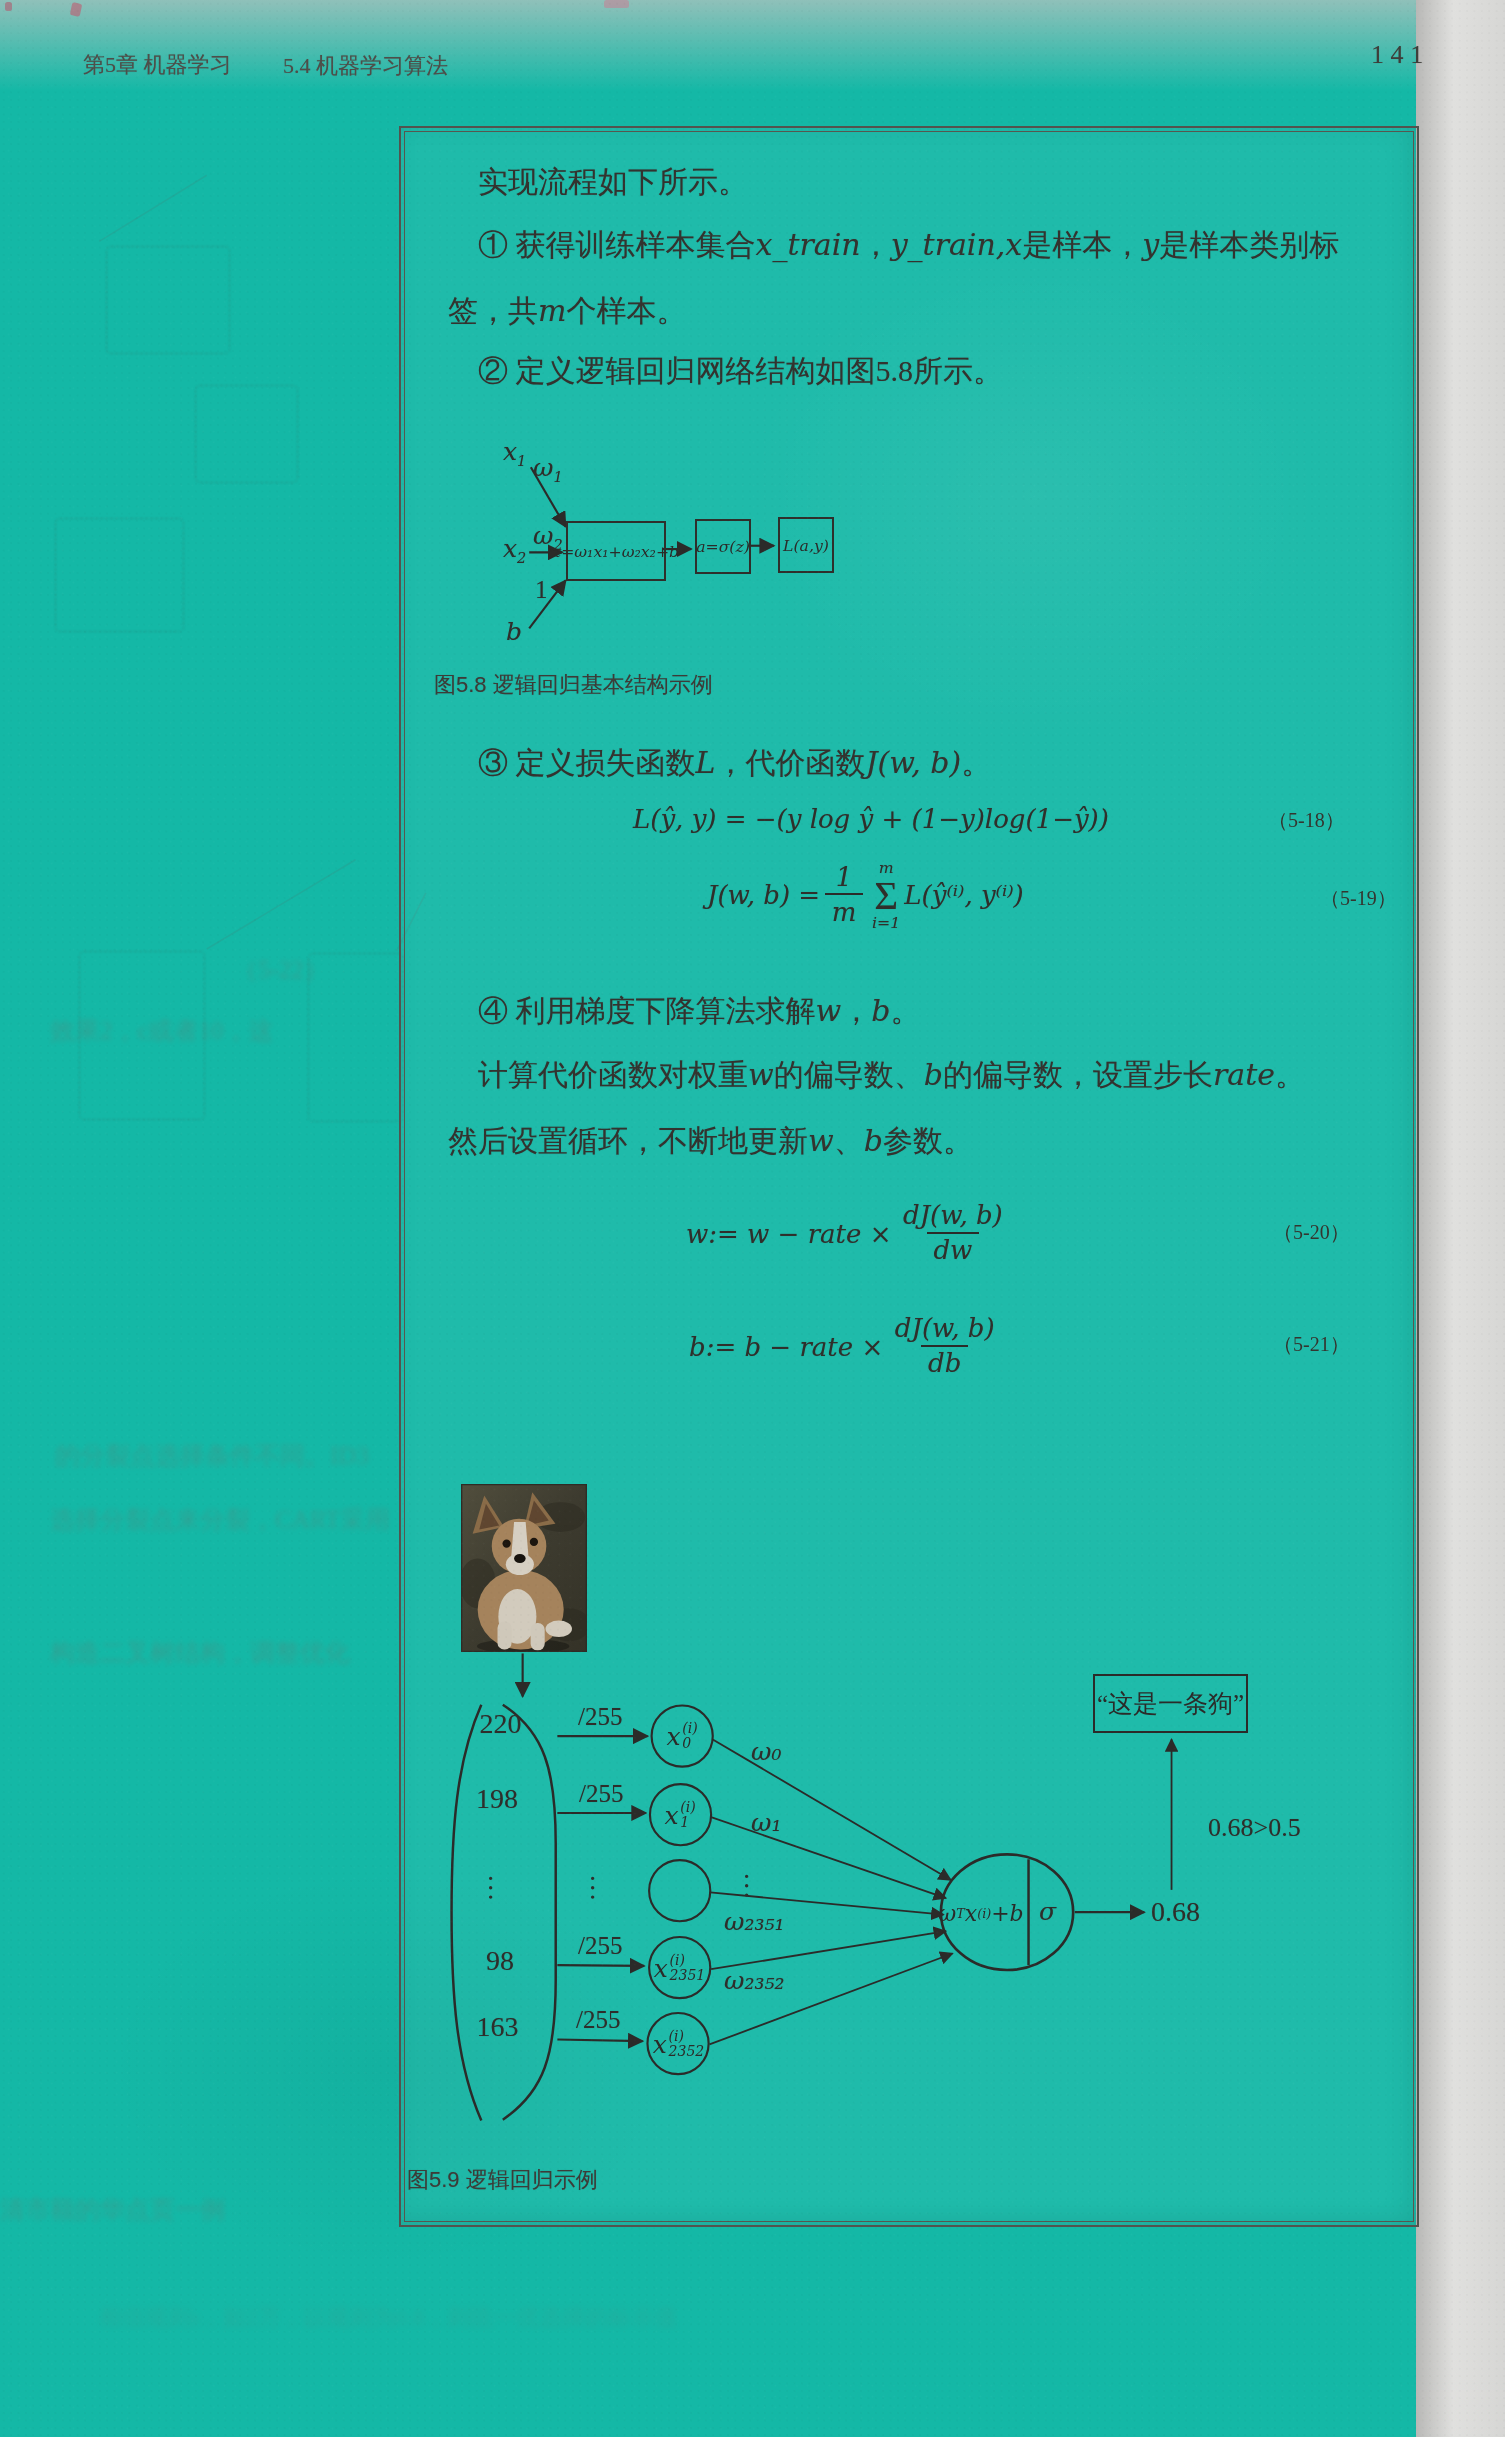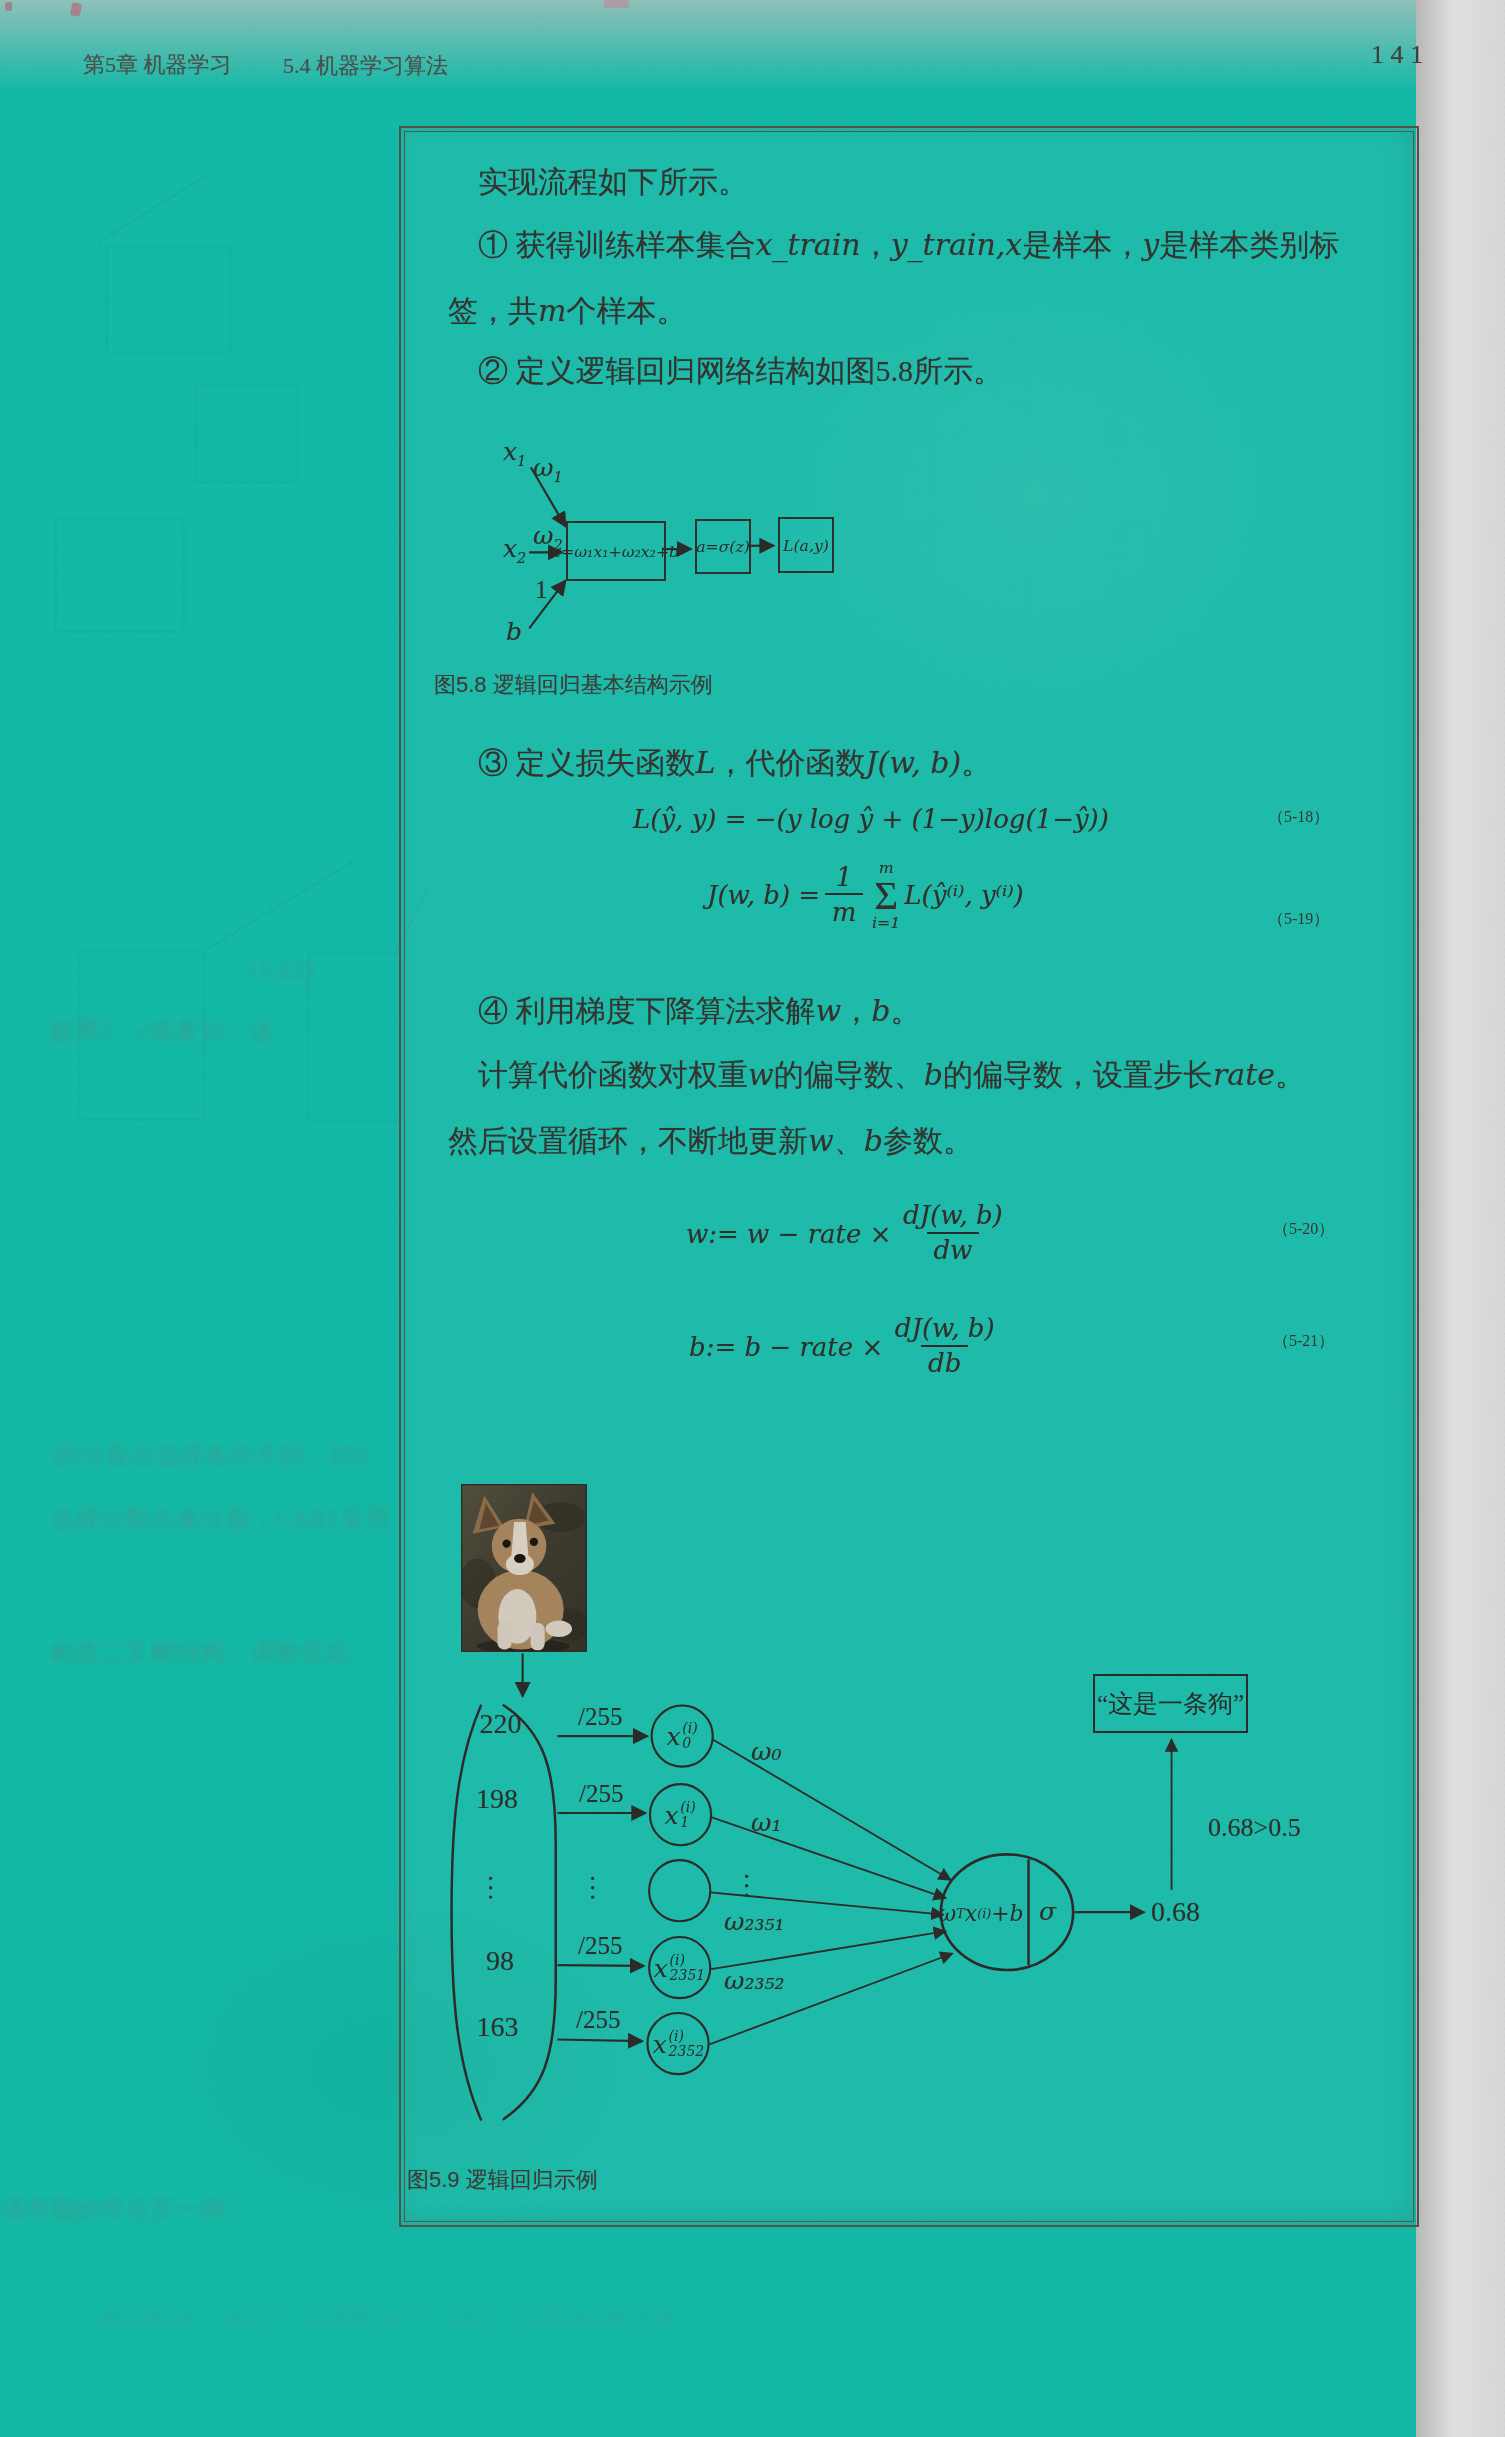--- a/index.html
+++ b/index.html
@@ -27,21 +27,21 @@
   .hdr{font-size:22px;color:#4e4e49;}
   .pagenum{font-size:26px;letter-spacing:6.6px;color:#3e3e3a;}
   .math,.it{font-family:"DejaVu Serif","Liberation Serif",serif;font-style:italic;}
   .cap{font-family:"Liberation Sans","DejaVu Sans",sans-serif;font-size:22px;color:#3c3c38;}
   sub,sup{font-size:.58em;}
   .fl30{font-size:25px;color:#2e2e2b;}
   .fl34{font-size:28px;color:#2e2e2b;text-align:right;}
   
   .eqrow{position:absolute;display:flex;align-items:center;font-size:26px;color:#2f2f2b;
     white-space:nowrap;text-shadow:0 0 0.8px rgba(60,60,56,.4);}
-  .eqnum{position:absolute;font-size:16px;color:#35352f;white-space:nowrap;}
+  .eqnum{position:absolute;font-size:20px;color:#35352f;white-space:nowrap;}
   .frac{display:inline-flex;flex-direction:column;align-items:center;line-height:1.2;margin:0 5px;}
   .frac .fd{border-top:2.1px solid #2b2b29;padding:1.7px 6.6px 0;}
   .frac .fn{padding:0 6.6px;}
   .sum{display:inline-flex;flex-direction:column;align-items:center;line-height:1;margin:0 4.1px;}
   .sum .st,.sum .sb{font-size:15.7px;}
   .sum .ss{font-size:41px;font-style:normal;line-height:.95;}
   
   .dbox{position:absolute;border:2.5px solid #2f2f2b;display:flex;align-items:center;
     justify-content:center;font-size:15.7px;color:#2b2b29;white-space:nowrap;}
   .resultbox{position:absolute;border:2.5px solid #2b2b29;display:flex;align-items:center;
@@ -144,21 +144,21 @@
         <span class="fn">1</span>
         <span class="fd">m</span>
       </span>
     <span class="sum">
         <span class="st math">m</span>
         <span class="ss">Σ</span>
         <span class="sb math">i=1</span>
       </span>
     <span class="math">L(ŷ⁽ⁱ⁾, y⁽ⁱ⁾)</span>
   </div>
-  <div class="eqnum" style="left:1268px;top:885px;margin-top:24px;">（5-19）</div>
+  <div class="eqnum" style="left:1320px;top:885px;">（5-19）</div>
 
   <div class="t body36" style="left:478px;top:991px;"><span>④ 利用梯度下降算法求解</span><span class="it">w</span><span>，</span><span class="it">b</span><span>。</span></div>
   <div class="t body36" style="left:478px;top:1055px;"><span>计算代价函数对权重</span><span class="it">w</span><span>的偏导数、</span><span class="it">b</span><span>的偏导数，设置步长</span><span class="it">rate</span><span>。</span></div>
   <div class="t body36" style="left:448px;top:1121px;"><span>然后设置循环，不断地更新</span><span class="it">w</span><span>、</span><span class="it">b</span><span>参数。</span></div>
 
   <div class="eqrow" style="left:686px;top:1188px;height:91px;">
     <span class="math">w:= w − rate ×</span>
     <span class="frac math">
         <span class="fn">dJ(w, b)</span>
         <span class="fd">dw</span>

